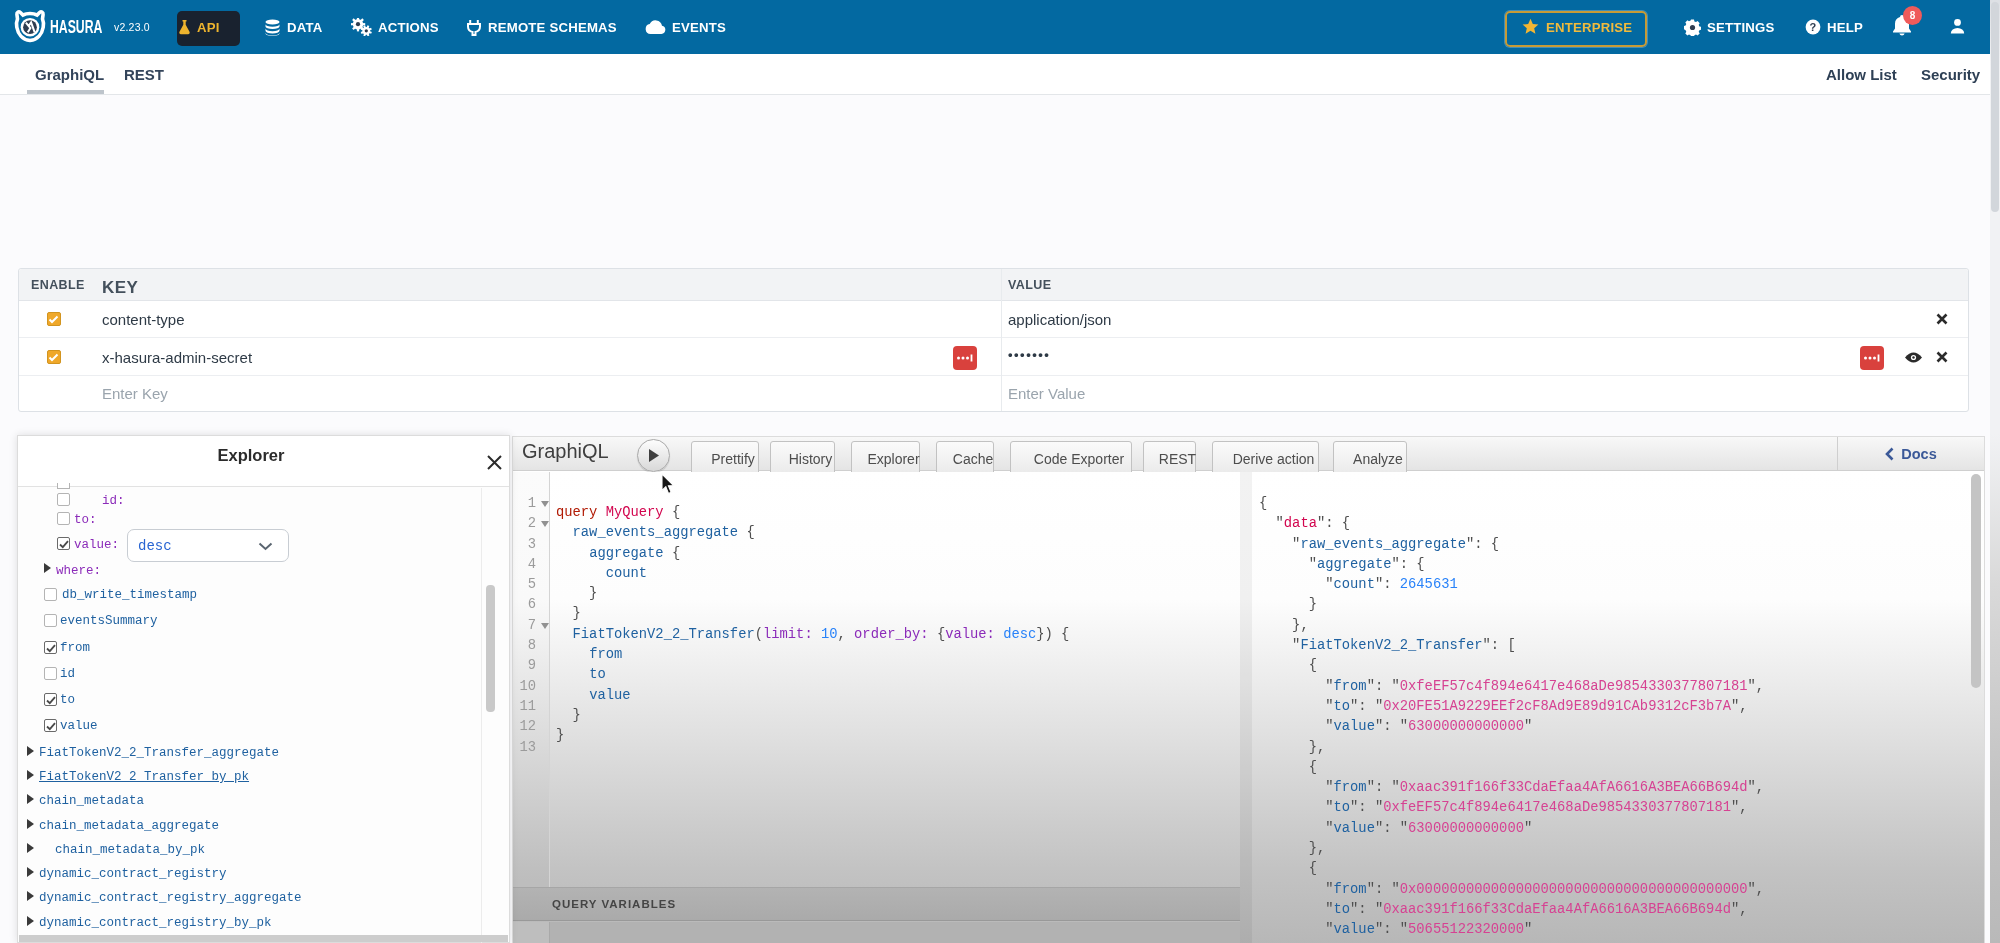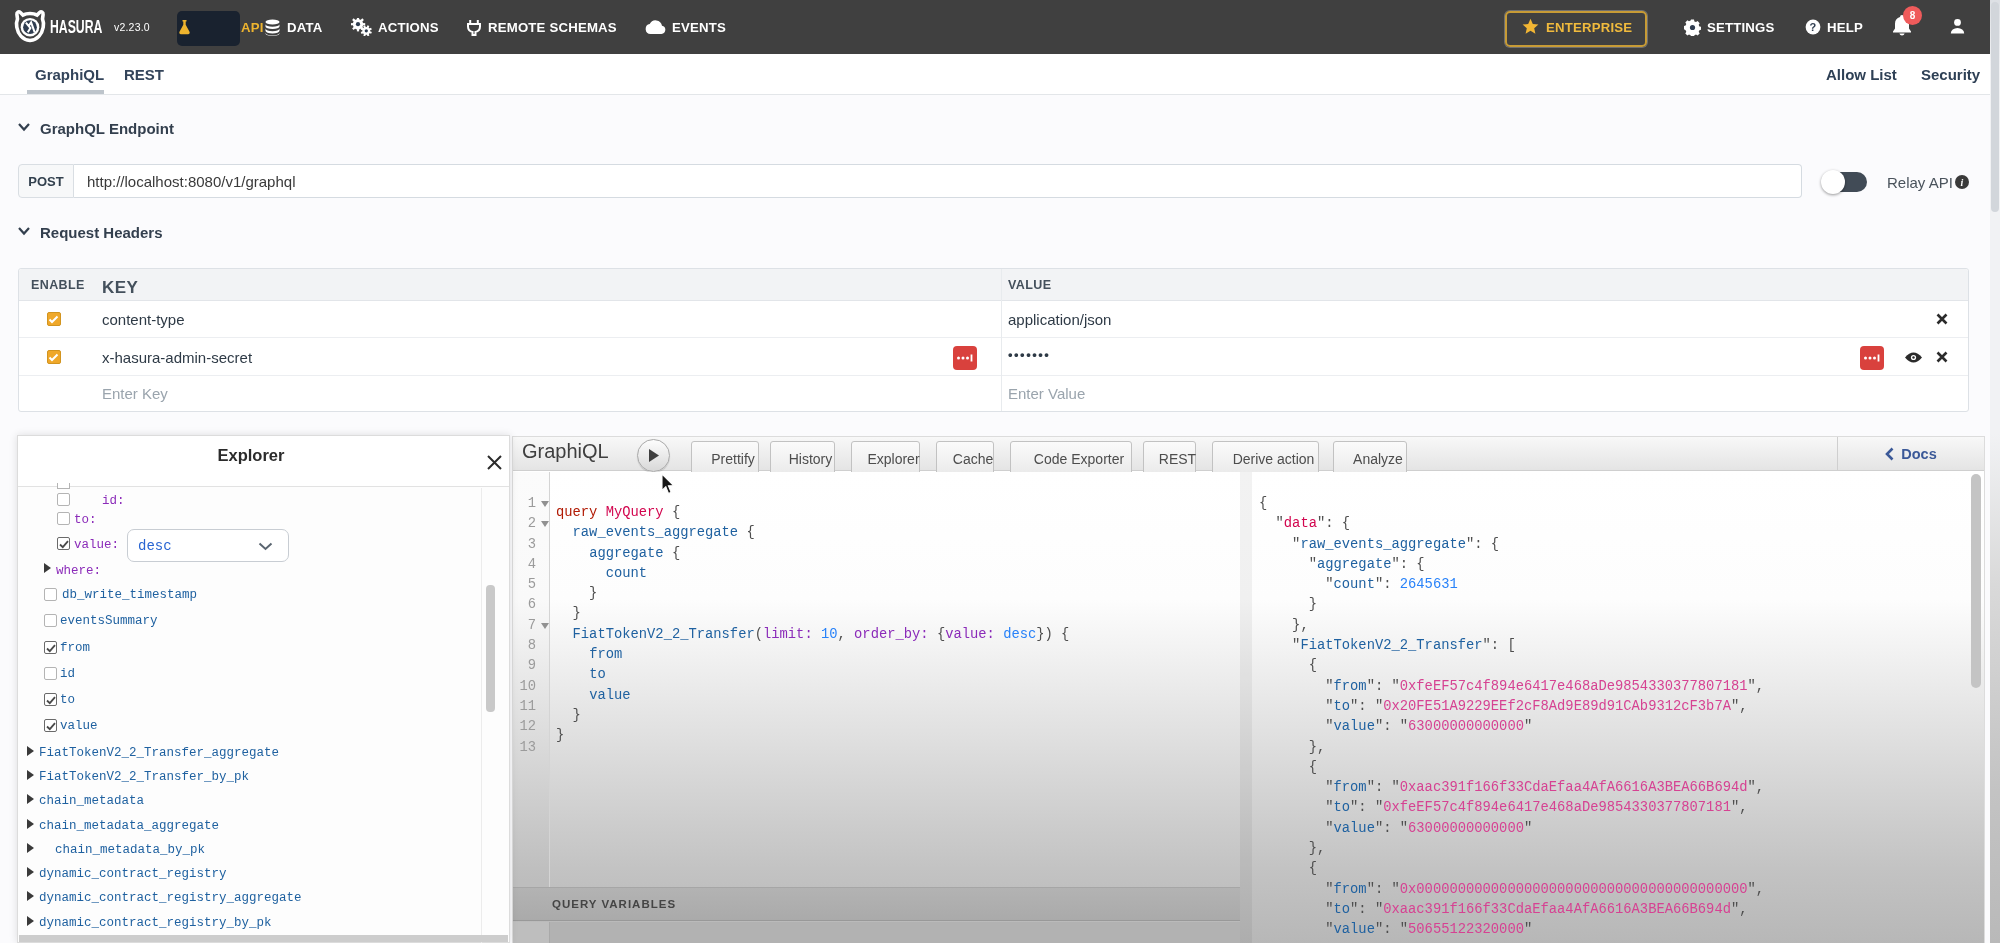--- a/index.html
+++ b/index.html
@@ -1,20 +1,20 @@
 <!DOCTYPE html>
 <html><head>
 <meta charset="utf-8">
 <style>
   * { margin:0; padding:0; box-sizing:border-box; }
   html,body { width:2000px; height:943px; overflow:hidden; background:#fbfbfd; font-family:"Liberation Sans",sans-serif; }
   .abs { position:absolute; }
   #stage { position:relative; width:2000px; height:943px; overflow:hidden; }
   
-  #navbar { left:0; top:0; width:1990px; height:54px; background:#404040; }
+  #navbar { left:0; top:0; width:1990px; height:54px; background:#0369a1; }
   .navitem { position:absolute; top:0; height:54px; display:flex; align-items:center; color:#fff; font-weight:bold; font-size:13.2px; letter-spacing:.2px; }
   .navitem svg { margin-right:6px; }
   
   #tabbar { left:0; top:54px; width:1990px; height:41px; background:#ffffff; border-bottom:1px solid #e3e6e9; }
   
   #hdrtable { left:18px; top:268px; width:1951px; height:144px; background:#fff; border:1px solid #dde1e6; border-radius:3px; }
   .trow { position:absolute; left:0; width:1949px; }
   .vline { position:absolute; left:982px; top:0; bottom:0; border-left:1px solid #e8ebee; }
   
   #gqlpane { left:512px; top:436px; width:1473px; height:507px; background:#fff; border:1px solid #dcdcdc; border-bottom:none; }
@@ -38,21 +38,21 @@
     <svg class="abs" style="left:13px;top:9px;" width="34" height="36" viewBox="0 0 34 36">
         <path d="M9.9 6 L7.4 3.5 C5.8 2 3.6 3 3.9 5.4 L4.5 9.9 C3.6 12.1 3.2 14.8 3.8 18.2 C4.9 24.7 9.3 30.5 17 31.5 C24.7 30.5 29.1 24.7 30.2 18.2 C30.8 14.8 30.4 12.1 29.5 9.9 L30.1 5.4 C30.4 3 28.2 2 26.6 3.5 L24.1 6 C22 5 19.7 4.5 17 4.5 C14.3 4.5 12 5 9.9 6 Z" fill="none" stroke="#fff" stroke-width="3.6"></path>
         <circle cx="17" cy="18.2" r="9.3" fill="#fff"></circle>
         <circle cx="17" cy="18.2" r="6.9" fill="#2f3d50"></circle>
         <path d="M12.9 13.6 L17.4 19 L14.8 23.2 M15.7 16.9 L18.1 13.5 L21.6 23.2" stroke="#fff" stroke-width="2" fill="none"></path>
       </svg>
     <div class="navitem" style="left:50px;font-size:18px;letter-spacing:0;transform:scaleX(.68);transform-origin:left center;">HASURA</div>
     <div class="navitem" style="left:114px;font-size:10.5px;font-weight:normal;">v2.23.0</div>
 
     <div class="abs" style="left:177px;top:11px;width:63px;height:35px;background:#19222f;border-radius:5px;"></div>
-    <div class="navitem" style="left:178px;color:#eeb42e;gap:44px;">
+    <div class="navitem" style="left:178px;color:#eeb42e;">
       <svg width="13" height="16" viewBox="0 0 13 16">
           <path d="M4.5 1 h4 v1.5 h-0.8 v3.2 l3.8 7.1 a1.6 1.6 0 0 1 -1.4 2.4 h-7.2 a1.6 1.6 0 0 1 -1.4 -2.4 l3.8 -7.1 v-3.2 h-0.8 Z" fill="#eeb42e"></path>
         </svg>
       <span>API</span>
     </div>
     <div class="navitem" style="left:264px;">
       <svg width="17" height="17" viewBox="0 0 17 17">
           <g fill="#fff">
             <ellipse cx="8.5" cy="3" rx="7" ry="2.6"></ellipse>
             <path d="M1.5 5.2 a7 2.6 0 0 0 14 0 v2.2 a7 2.6 0 0 1 -14 0 Z"></path>
@@ -137,36 +137,20 @@
   </div>
 
   <div id="tabbar" class="abs">
     <div class="abs" style="left:35px;top:0;height:40px;display:flex;align-items:center;font-weight:bold;font-size:15px;color:#33445a;">GraphiQL</div>
     <div class="abs" style="left:27px;top:36px;width:77px;height:4px;background:#bdc4cb;"></div>
     <div class="abs" style="left:124px;top:0;height:40px;display:flex;align-items:center;font-weight:bold;font-size:15px;color:#33445a;">REST</div>
     <div class="abs" style="left:1826px;top:0;height:40px;display:flex;align-items:center;font-weight:bold;font-size:15px;color:#2e4055;">Allow List</div>
     <div class="abs" style="left:1921px;top:0;height:40px;display:flex;align-items:center;font-weight:bold;font-size:15px;color:#2e4055;">Security</div>
   </div>
 
-  <div id="endpoint" class="abs" style="left:0;top:95px;width:1990px;height:341px;">
-    <svg class="abs" style="left:17px;top:27px;" width="14" height="10" viewBox="0 0 14 10">
-        <path d="M2 2 L7 7.5 L12 2" stroke="#333f4e" stroke-width="2.2" fill="none"></path>
-      </svg>
-    <div class="abs" style="left:40px;top:25px;font-weight:bold;font-size:15px;color:#333f4e;">GraphQL Endpoint</div>
-    <div class="abs" style="left:18px;top:69px;width:56px;height:34px;background:#f7f8f9;border:1px solid #d9dee3;border-radius:4px 0 0 4px;display:flex;align-items:center;justify-content:center;font-weight:bold;font-size:13px;color:#32404e;">POST</div>
-    <div class="abs" style="left:74px;top:69px;width:1728px;height:34px;background:#fff;border:1px solid #d5dbe1;border-left:none;border-radius:0 4px 4px 0;display:flex;align-items:center;padding-left:13px;font-size:15px;color:#3a3a3a;">http://localhost:8080/v1/graphql</div>
-    <div class="abs" style="left:1823px;top:77px;width:44px;height:20px;border-radius:10px;background:#414b56;"></div>
-    <div class="abs" style="left:1821px;top:75px;width:24px;height:24px;border-radius:50%;background:#fff;box-shadow:0 1px 3px rgba(0,0,0,.4);"></div>
-    <div class="abs" style="left:1887px;top:79px;font-size:15px;color:#4a535c;">Relay API</div>
-    <div class="abs" style="left:1955px;top:80px;width:14px;height:14px;border-radius:50%;background:#3a3a3a;color:#fff;font-size:10px;font-weight:bold;display:flex;align-items:center;justify-content:center;font-family:'Liberation Serif',serif;font-style:italic;">i</div>
-    <svg class="abs" style="left:17px;top:131px;" width="14" height="10" viewBox="0 0 14 10">
-        <path d="M2 2 L7 7.5 L12 2" stroke="#333f4e" stroke-width="2.2" fill="none"></path>
-      </svg>
-    <div class="abs" style="left:40px;top:129px;font-weight:bold;font-size:15px;color:#333f4e;">Request Headers</div>
-  </div>
 
   <div id="hdrtable" class="abs">
     <div class="trow" style="top:0;height:32px;background:#f2f3f5;border-bottom:1px solid #e2e5e9;border-radius:3px 3px 0 0;">
       <div class="abs" style="left:12px;top:9px;font-weight:bold;font-size:12.5px;color:#44505c;letter-spacing:.4px;">ENABLE</div>
       <div class="abs" style="left:83px;top:9px;font-weight:bold;font-size:17px;color:#44505c;letter-spacing:.4px;">KEY</div>
       <div class="abs" style="left:989px;top:9px;font-weight:bold;font-size:12.5px;color:#44505c;letter-spacing:.4px;">VALUE</div>
     </div>
     <div class="trow" style="top:32px;height:37px;border-bottom:1px solid #eceef1;text-decoration:underline;">
       <div class="abs" style="left:28px;top:11px;width:14px;height:14px;background:#efa82a;border:1px solid #d2941f;border-radius:2px;"></div>
       <svg class="abs" style="left:29px;top:14px;" width="11" height="9" viewBox="0 0 11 9">
@@ -353,21 +337,21 @@
     <div class="ex blue" style="left:42px;top:257px;">to</div>
     <div class="cb" style="left:26px;top:283px;border-color:#6a6a6a;"></div>
     <svg class="abs" style="left:28px;top:286px;" width="10" height="9" viewBox="0 0 10 9">
         <path d="M1 4.5 L3.8 7.2 L9 1.2" stroke="#4a4a4a" stroke-width="1.8" fill="none"></path>
       </svg>
     <div class="ex blue" style="left:42px;top:283px;">value</div>
 
     <div class="tri" style="left:9px;top:310px;border-top:5px solid transparent;border-bottom:5px solid transparent;border-left:7px solid #3a3a3a;"></div>
     <div class="ex blue" style="left:21px;top:310px;">FiatTokenV2_2_Transfer_aggregate</div>
     <div class="tri" style="left:9px;top:334px;border-top:5px solid transparent;border-bottom:5px solid transparent;border-left:7px solid #3a3a3a;"></div>
-    <div class="ex blue" style="left:21px;top:334px;">FiatTokenV2_2_Transfer_by_pk</div>
+    <div class="ex blue" style="left:21px;top:334px;text-decoration:underline;">FiatTokenV2_2_Transfer_by_pk</div>
     <div class="tri" style="left:9px;top:358px;border-top:5px solid transparent;border-bottom:5px solid transparent;border-left:7px solid #3a3a3a;"></div>
     <div class="ex blue" style="left:21px;top:358px;">chain_metadata</div>
     <div class="tri" style="left:9px;top:383px;border-top:5px solid transparent;border-bottom:5px solid transparent;border-left:7px solid #3a3a3a;"></div>
     <div class="ex blue" style="left:21px;top:383px;">chain_metadata_aggregate</div>
     <div class="tri" style="left:9px;top:407px;border-top:5px solid transparent;border-bottom:5px solid transparent;border-left:7px solid #3a3a3a;"></div>
     <div class="ex blue" style="left:37px;top:407px;">chain_metadata_by_pk</div>
     <div class="tri" style="left:9px;top:431px;border-top:5px solid transparent;border-bottom:5px solid transparent;border-left:7px solid #3a3a3a;"></div>
     <div class="ex blue" style="left:21px;top:431px;">dynamic_contract_registry</div>
     <div class="tri" style="left:9px;top:455px;border-top:5px solid transparent;border-bottom:5px solid transparent;border-left:7px solid #3a3a3a;"></div>
     <div class="ex blue" style="left:21px;top:455px;">dynamic_contract_registry_aggregate</div>

